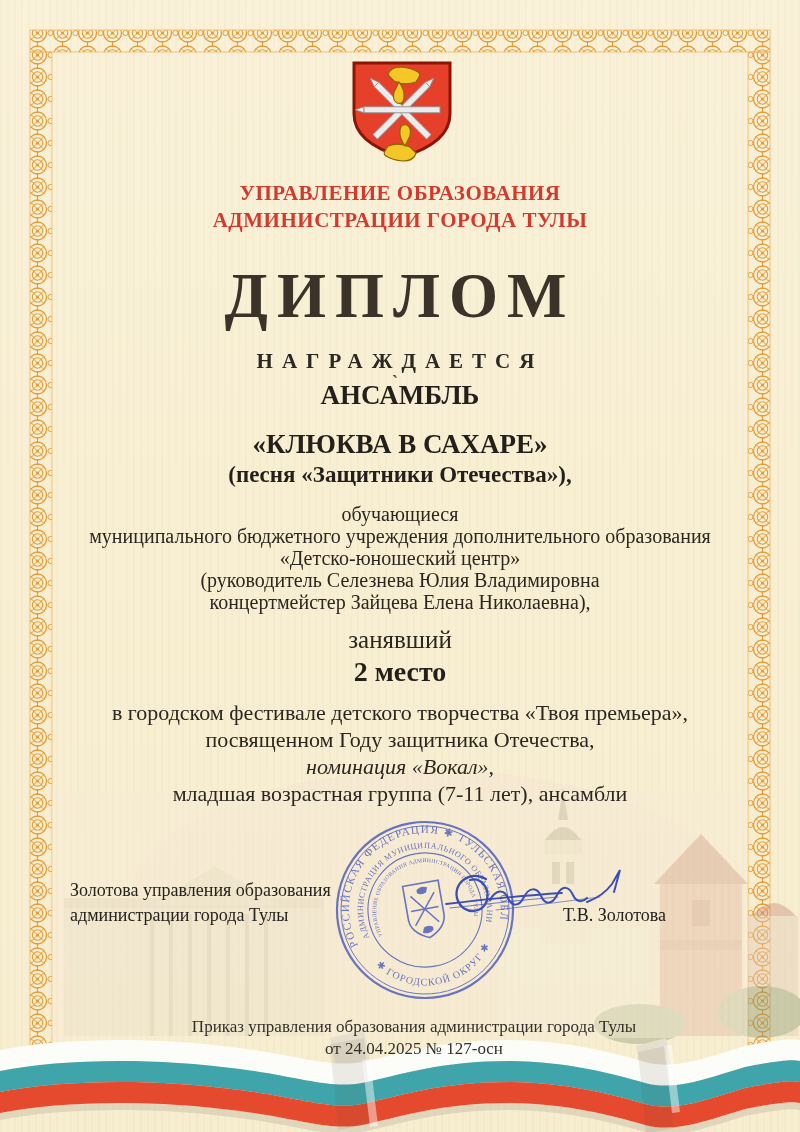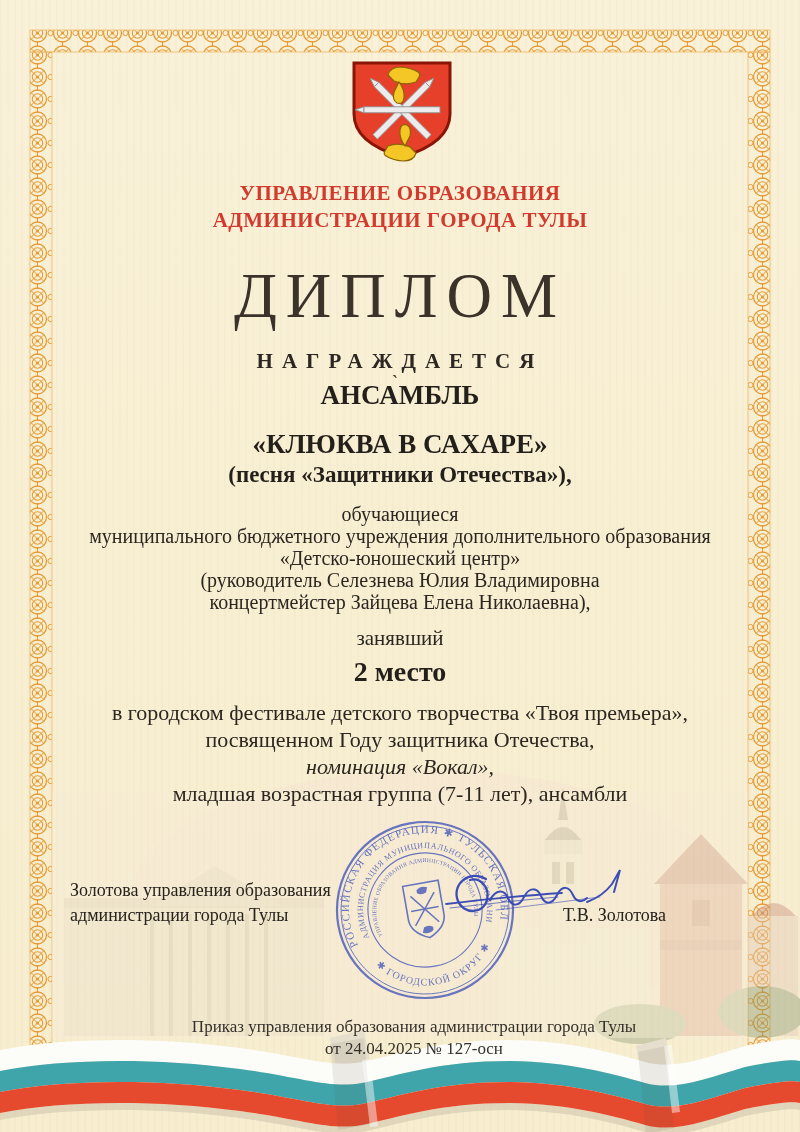--- a/index.html
+++ b/index.html
@@ -19,32 +19,32 @@
   .abs{position:absolute;}
   .layer-bg{z-index:0;left:0;top:0;}
   .layer-text{z-index:2;}
   .layer-stamp{z-index:3;pointer-events:none;}
   .centered{left:0;width:800px;text-align:center;}
   .org-name{
     font-weight:bold;color:#d23a2e;
     font-size:21px;line-height:27px;letter-spacing:0.5px;
   }
   .diploma-title{
-    font-weight:normal;color:#3b332a;
+    font-weight:bold;color:#3b332a;
     font-size:63px;letter-spacing:9px;line-height:66px;
   }
   .awarded-to{
     font-weight:bold;color:#2c2722;
     font-size:21px;letter-spacing:9px;
   }
   .stray{color:#4a443c;font-size:18px;font-weight:bold;}
   .awardee-main{font-weight:bold;color:#231f1a;font-size:27px;line-height:31px;}
   .awardee-sub{font-weight:bold;color:#231f1a;font-size:23px;line-height:27px;}
   .body-text{color:#2b2620;font-size:20px;line-height:22px;}
-  .result-intro{color:#2b2620;font-size:21px;}
+  .result-intro{color:#2b2620;font-size:25px;}
   .result-place{font-weight:bold;color:#231f1a;font-size:28px;}
   .event-text{color:#2b2620;font-size:22px;line-height:27px;}
   .sign-title{color:#26221d;font-size:18px;line-height:25px;text-align:left;}
   .sign-name{color:#26221d;font-size:18px;}
   .order-text{color:#33302a;font-size:17px;line-height:22px;padding-left:14px;}
 </style>
 </head>
 <body>
 
 <div class="page">

